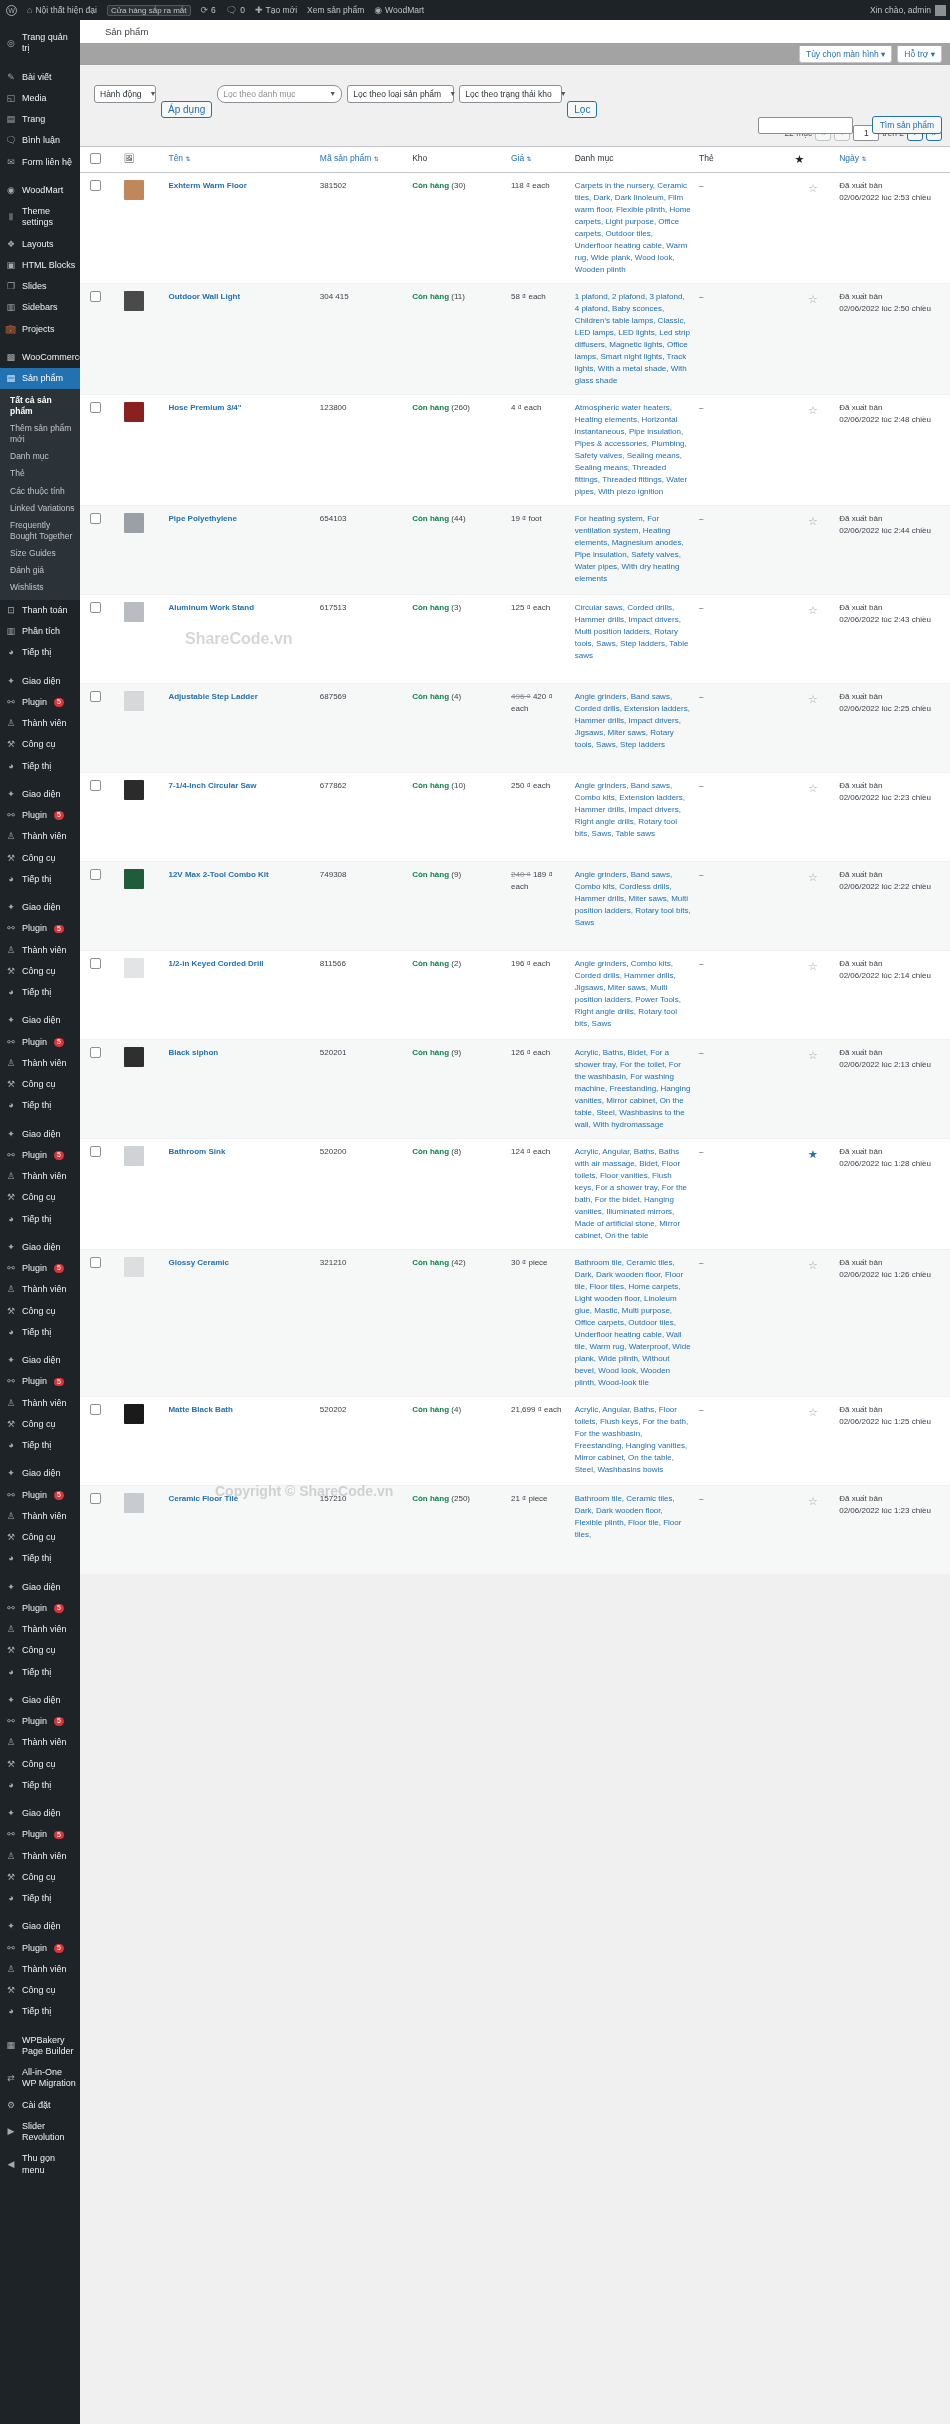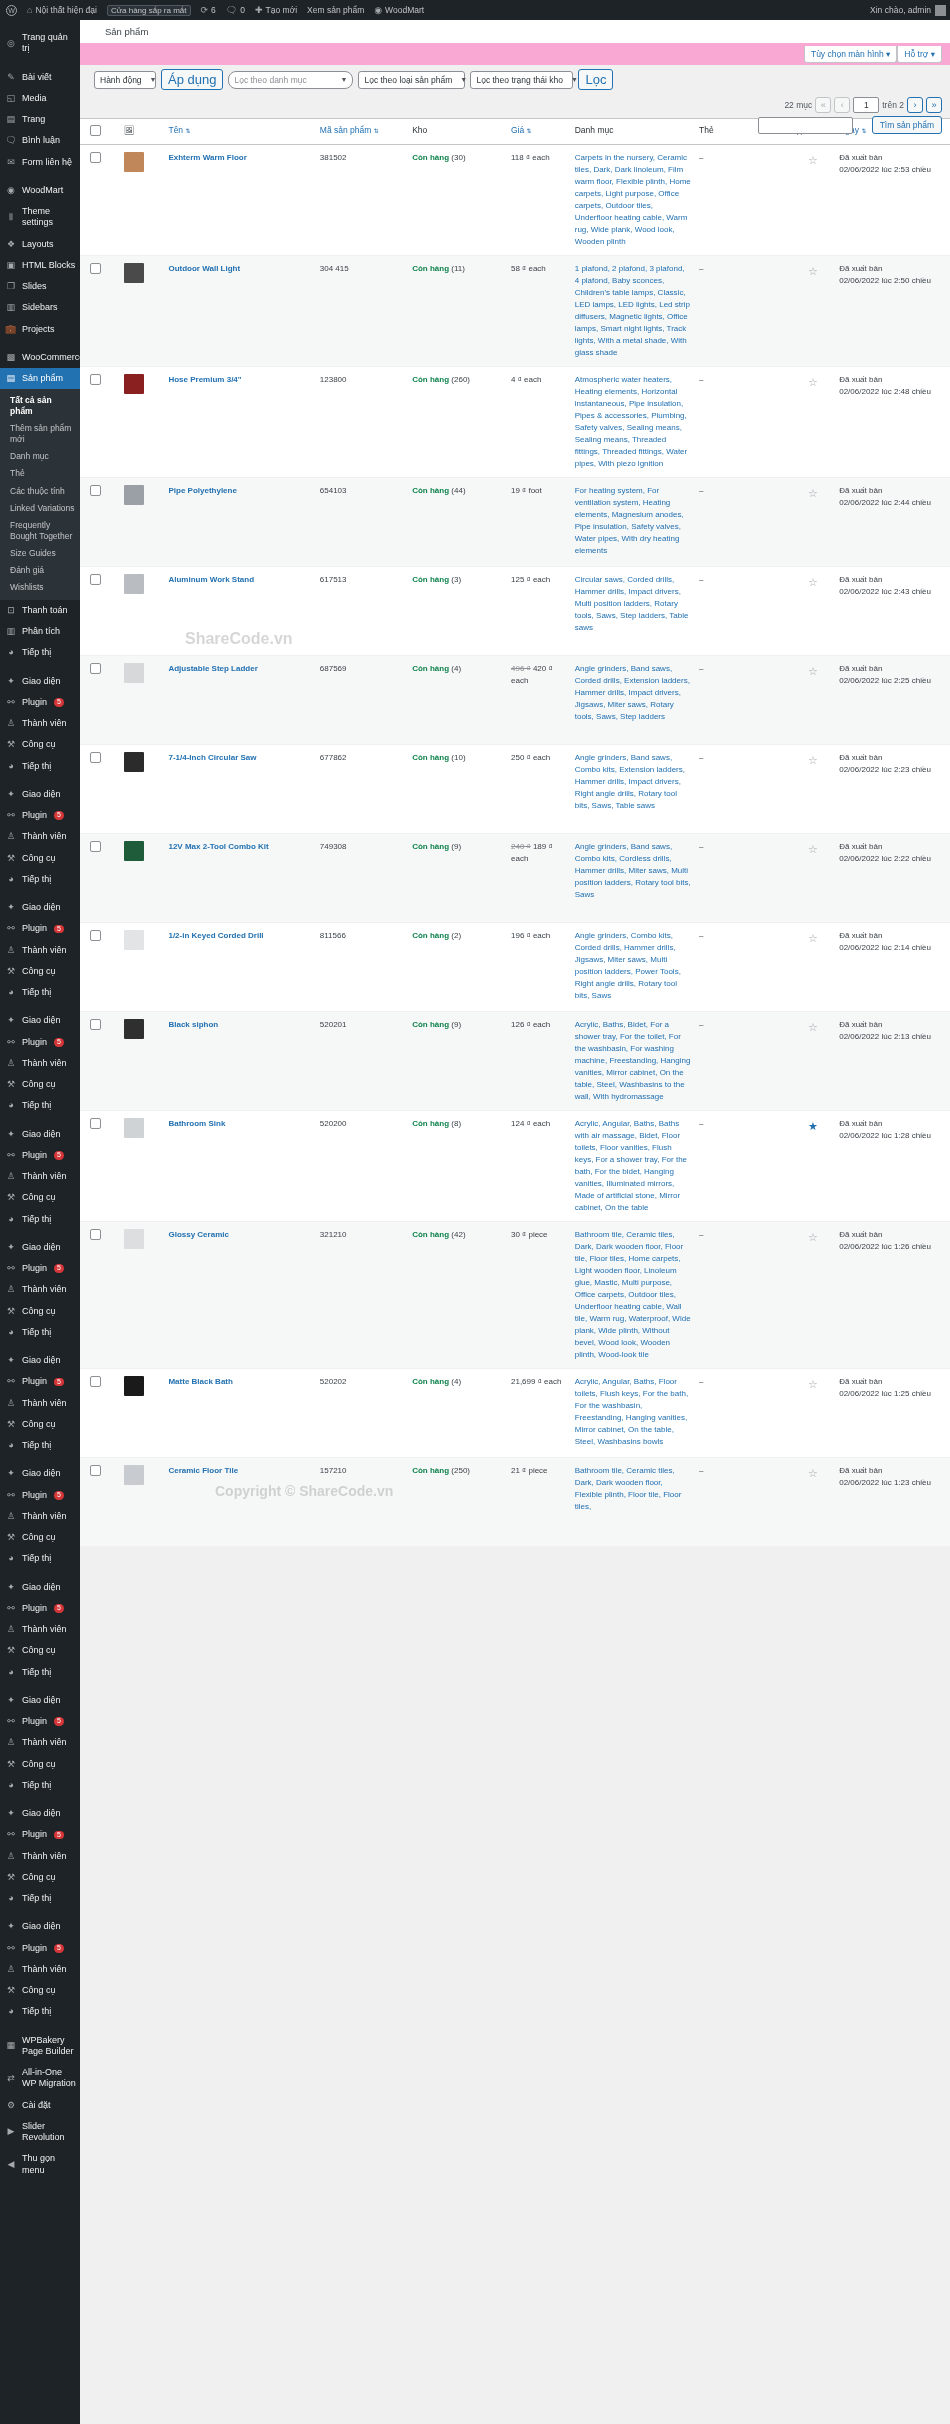--- a/index.html
+++ b/index.html
@@ -56,22 +56,22 @@
   #content { position:absolute; left:80px; top:20px; right:0; }
 
   .wrap-top { background:#fff; height:23px; display:flex; align-items:center; padding-left:25px;
               font-size:9.5px; color:#3c434a; position:relative; }
 
   
   .brandlogo { position:absolute; right:8px; top:-20px; display:flex; align-items:center;
                gap:3px; color:#0a8f3c; font-weight:bold; font-size:12px; }
   .brandlogo .leaf { width:14px; height:14px; background:#2eae4e; border-radius:50% 0 50% 50%; display:inline-block;}
 
-  .screenmeta { background:#f9a8d4; height:22px; display:flex; justify-content:flex-end;
-                align-items:center; padding-right:8px; }
+  .screenmeta { background:#a3a3a3; height:22px; display:flex; justify-content:flex-end;
+                align-items:center; gap:5px; padding-right:8px; }
   .sm-btn { border:1px solid #c3c4c7; border-top:none; background:#fff; border-radius:0 0 3px 3px;
             font-size:8.5px; color:#2271b1; padding:3px 6px; }
 
   .page-head { padding:6px 10px 0 14px; background:#f0f0f1; }
   h1.pt { display:inline-block; font-size:17px; font-weight:400; color:#1d2327; margin:0 6px 0 0; vertical-align:middle; }
   .page-action { display:inline-block; border:1px solid #2271b1; color:#2271b1; background:#f6f7f7;
                  border-radius:3px; font-size:8.5px; padding:3px 6px; margin-right:3px; vertical-align:middle; }
 
   .subsubsub { margin:8px 0 4px 0; font-size:8.5px; color:#2271b1; }
   .subsubsub .cur { color:#1d2327; font-weight:bold; }
@@ -87,21 +87,21 @@
   .tablenav { display:flex; align-items:center; gap:5px; padding:4px 8px 4px 14px; background:#f0f0f1;
               flex-wrap:wrap; }
   .sel {
     height:18px; border:1px solid #8c8f94; background:#fff; border-radius:3px; font-size:8.5px;
     color:#2c3338; display:inline-flex; align-items:center; justify-content:space-between;
     padding:0 5px; gap:8px; white-space:nowrap;
   }
   .sel .cv { font-size:7px; color:#50575e; }
   .sel.ph { color:#8c8f94;border-radius:8px; }
   .btn-sm { border:1px solid #2271b1; color:#2271b1; background:#f6f7f7; border-radius:3px;
-            font-size:13px; padding:2px 6px; }
+            font-size:10px; padding:2px 6px;margin-top:32px; }
 
   .pag { display:flex; align-items:center; gap:3px; justify-content:flex-end;
          padding:3px 8px 5px 0; background:#f0f0f1; font-size:8.5px; color:#50575e; }
   .pag .pgbtn { border:1px solid #c3c4c7; background:#f6f7f7; color:#a7aaad; border-radius:3px;
                 width:16px; height:16px; display:inline-flex; align-items:center; justify-content:center; font-size:9px; }
   .pag .pgbtn.on { border-color:#2271b1; color:#2271b1; }
   .pag .pgnum { width:26px; height:16px; border:1px solid #8c8f94; background:#fff; border-radius:2px;
                 text-align:center; font-size:8.5px; color:#2c3338; line-height:14px; }
 
   

